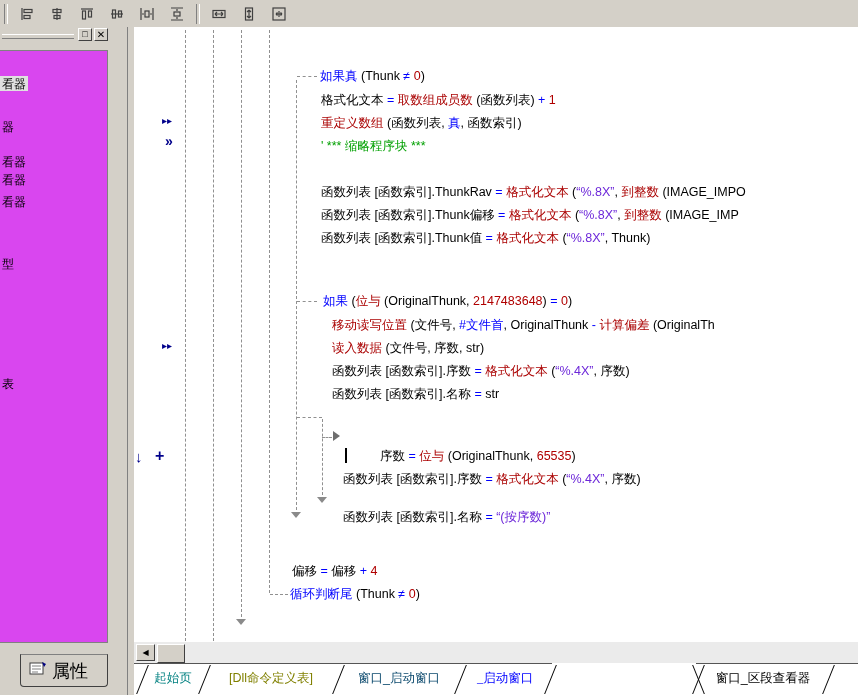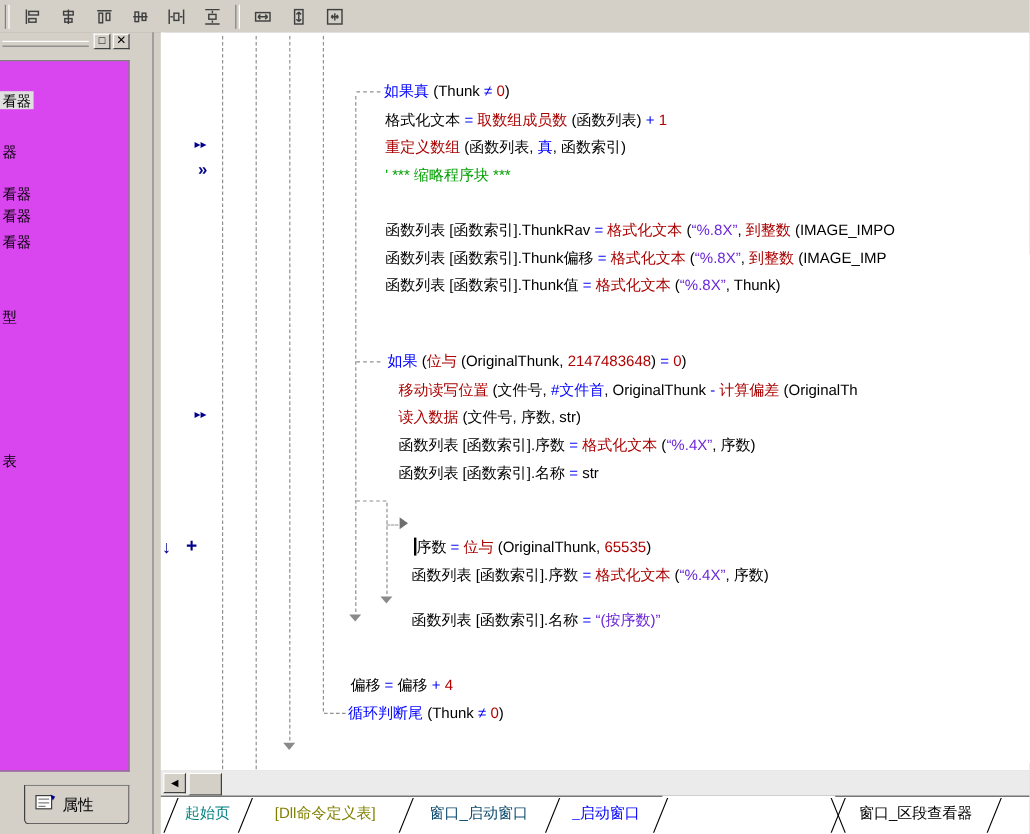--- a/index.html
+++ b/index.html
@@ -21,21 +21,21 @@
            font-size:9px;line-height:11px;text-align:center;color:#000;padding:0;}
   #btn-restore{left:78px;}
   #btn-close{left:94px;font-size:10px;}
   #sidebar-list{position:absolute;left:0;top:23px;width:107px;height:591px;background:#d946ef;
                 border:1px solid #808080;border-left:none;overflow:hidden;}
   .side-item{position:absolute;left:2px;height:15px;font-size:12px;color:#000;white-space:nowrap;}
   .side-item.sel{background:#e0e0e0;padding:0 2px;margin-left:-2px;}
   #properties-tab{position:absolute;left:20px;top:627px;width:88px;height:33px;background:#d4d0c8;
                   border:1px solid #404040;border-top:1px solid #808080;border-radius:0 0 4px 4px;
                   display:flex;align-items:center;gap:5px;padding-left:8px;box-sizing:border-box;}
-  #properties-tab span.lbl{font-size:13px;color:#000;text-align:right;}
+  #properties-tab span.lbl{font-size:18px;color:#000;text-align:right;}
   
   #splitter{position:absolute;left:127px;top:27px;width:7px;height:668px;background:#d4d0c8;
             border-left:1px solid #808080;border-right:1px solid #ffffff;}
   
   #editor{position:absolute;left:134px;top:27px;width:724px;height:615px;background:#ffffff;overflow:hidden;}
   .vguide{position:absolute;width:0;border-left:1px dashed #909090;}
   .hdash{position:absolute;height:0;border-top:1px dashed #909090;}
   .arr-down{position:absolute;width:0;height:0;border-left:5px solid transparent;
             border-right:5px solid transparent;border-top:6px solid #8a8a8a;}
   .arr-right{position:absolute;width:0;height:0;border-top:5px solid transparent;
@@ -186,21 +186,21 @@
       <div class="code-line" style="left: 187px; top: 88px;"><span class="sg-c">重定义数组</span><span class="sg-t"> (函数列表, </span><span class="sg-k">真</span><span class="sg-t">, 函数索引)</span></div>
       <div class="code-line" style="left: 187px; top: 111px;"><span class="sg-m">' *** 缩略程序块 ***</span></div>
       <div class="code-line" style="left: 187px; top: 157px;"><span class="sg-t">函数列表 [函数索引].ThunkRav </span><span class="sg-k">=</span><span class="sg-t"> </span><span class="sg-c">格式化文本</span><span class="sg-t"> (</span><span class="sg-s">“%.8X”</span><span class="sg-t">, </span><span class="sg-c">到整数</span><span class="sg-t"> (IMAGE_IMPO</span></div>
       <div class="code-line" style="left: 187px; top: 180px;"><span class="sg-t">函数列表 [函数索引].Thunk偏移 </span><span class="sg-k">=</span><span class="sg-t"> </span><span class="sg-c">格式化文本</span><span class="sg-t"> (</span><span class="sg-s">“%.8X”</span><span class="sg-t">, </span><span class="sg-c">到整数</span><span class="sg-t"> (IMAGE_IMP</span></div>
       <div class="code-line" style="left: 187px; top: 203px;"><span class="sg-t">函数列表 [函数索引].Thunk值 </span><span class="sg-k">=</span><span class="sg-t"> </span><span class="sg-c">格式化文本</span><span class="sg-t"> (</span><span class="sg-s">“%.8X”</span><span class="sg-t">, Thunk)</span></div>
       <div class="code-line" style="left: 189px; top: 266px;"><span class="sg-k">如果</span><span class="sg-t"> (</span><span class="sg-c">位与</span><span class="sg-t"> (OriginalThunk, </span><span class="sg-n">2147483648</span><span class="sg-t">) </span><span class="sg-k">=</span><span class="sg-t"> </span><span class="sg-n">0</span><span class="sg-t">)</span></div>
       <div class="code-line" style="left: 198px; top: 290px;"><span class="sg-c">移动读写位置</span><span class="sg-t"> (文件号, </span><span class="sg-k">#文件首</span><span class="sg-t">, OriginalThunk </span><span class="sg-k">-</span><span class="sg-t"> </span><span class="sg-c">计算偏差</span><span class="sg-t"> (OriginalTh</span></div>
       <div class="code-line" style="left: 198px; top: 313px;"><span class="sg-c">读入数据</span><span class="sg-t"> (文件号, 序数, str)</span></div>
       <div class="code-line" style="left: 198px; top: 336px;"><span class="sg-t">函数列表 [函数索引].序数 </span><span class="sg-k">=</span><span class="sg-t"> </span><span class="sg-c">格式化文本</span><span class="sg-t"> (</span><span class="sg-s">“%.4X”</span><span class="sg-t">, 序数)</span></div>
       <div class="code-line" style="left: 198px; top: 359px;"><span class="sg-t">函数列表 [函数索引].名称 </span><span class="sg-k">=</span><span class="sg-t"> str</span></div>
-      <div class="code-line" style="left: 213px; top: 421px;"><span class="sg-t">序数 </span><span class="sg-k">=</span><span class="sg-t"> </span><span class="sg-c">位与</span><span class="sg-t"> (OriginalThunk, </span><span class="sg-n">65535</span><span class="sg-t">)</span></div>
+      <div class="code-line" style="left: 213px; top: 421px; padding-left: 33px;"><span class="sg-t">序数 </span><span class="sg-k">=</span><span class="sg-t"> </span><span class="sg-c">位与</span><span class="sg-t"> (OriginalThunk, </span><span class="sg-n">65535</span><span class="sg-t">)</span></div>
       <div class="code-line" style="left: 209px; top: 444px;"><span class="sg-t">函数列表 [函数索引].序数 </span><span class="sg-k">=</span><span class="sg-t"> </span><span class="sg-c">格式化文本</span><span class="sg-t"> (</span><span class="sg-s">“%.4X”</span><span class="sg-t">, 序数)</span></div>
       <div class="code-line" style="left: 209px; top: 482px;"><span class="sg-t">函数列表 [函数索引].名称 </span><span class="sg-k">=</span><span class="sg-t"> </span><span class="sg-s">“(按序数)”</span></div>
       <div class="code-line" style="left: 158px; top: 536px;"><span class="sg-t">偏移 </span><span class="sg-k">=</span><span class="sg-t"> 偏移 </span><span class="sg-k">+</span><span class="sg-t"> </span><span class="sg-n">4</span></div>
       <div class="code-line" style="left: 156px; top: 559px;"><span class="sg-k">循环判断尾</span><span class="sg-t"> (Thunk </span><span class="sg-k">≠</span><span class="sg-t"> </span><span class="sg-n">0</span><span class="sg-t">)</span></div>
       <div class="caret" style="left: 211px; top: 421px;"></div>
     </div>
 
   <div id="hscroll">
     <button id="hs-left">◀</button>
     <div id="hs-thumb"></div>

